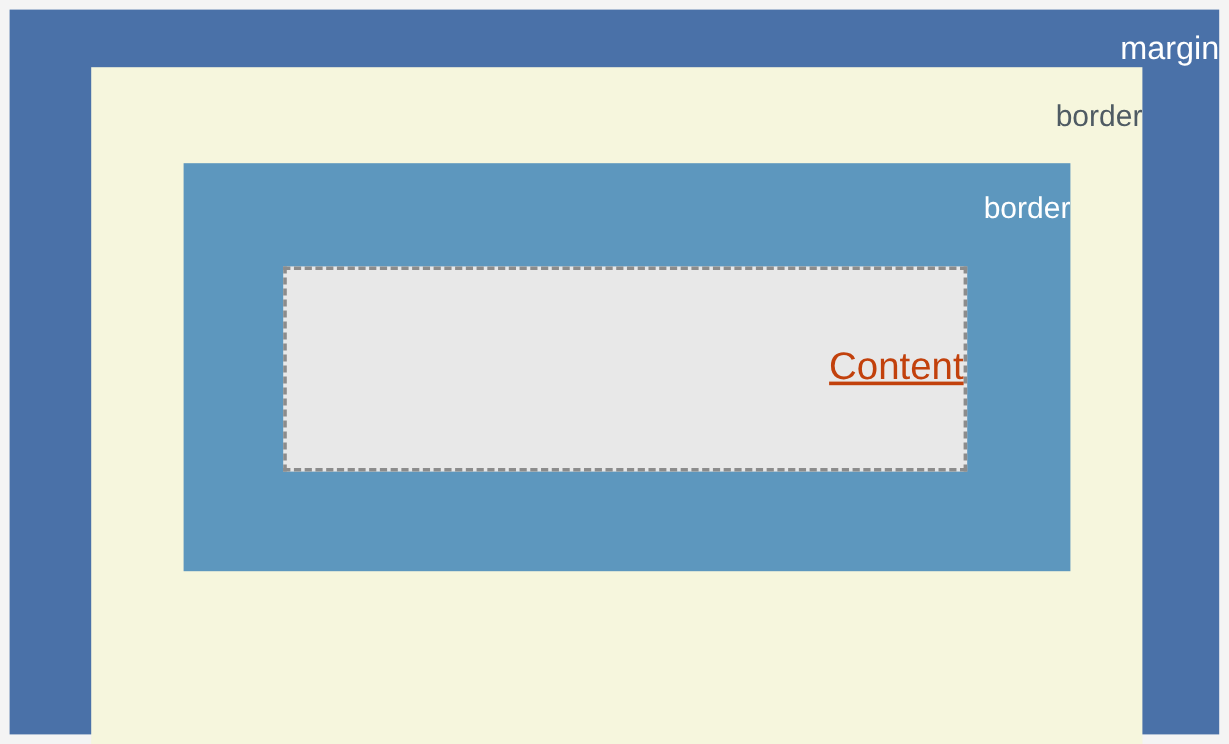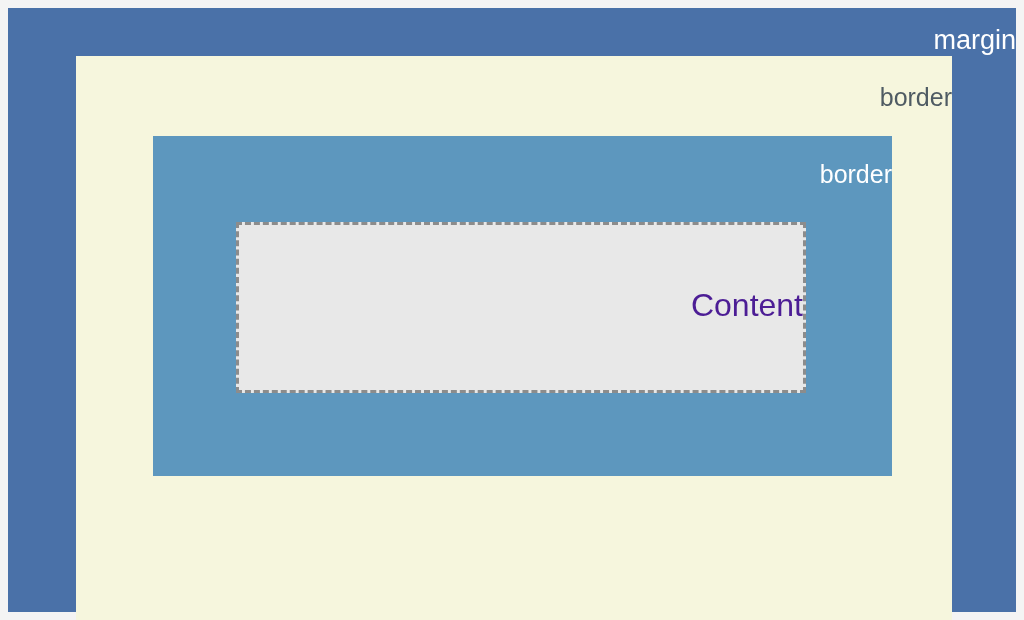--- a/index.html
+++ b/index.html
@@ -92,21 +92,22 @@
 
   .label-padding {
     top: 24px;
     font-size: 25px;
     color: #ffffff;
   }
 
   .label-content {
     top: 62px;
     font-size: 32px;
-    color: #4c1d95;
+    color: #c2410c;
+    text-decoration: underline;
   }
 </style>
 </head>
 <body>
 
 <div id="diagram-canvas">
 
   <div class="margin-box">
     <div class="label label-margin">margin</div>
 

